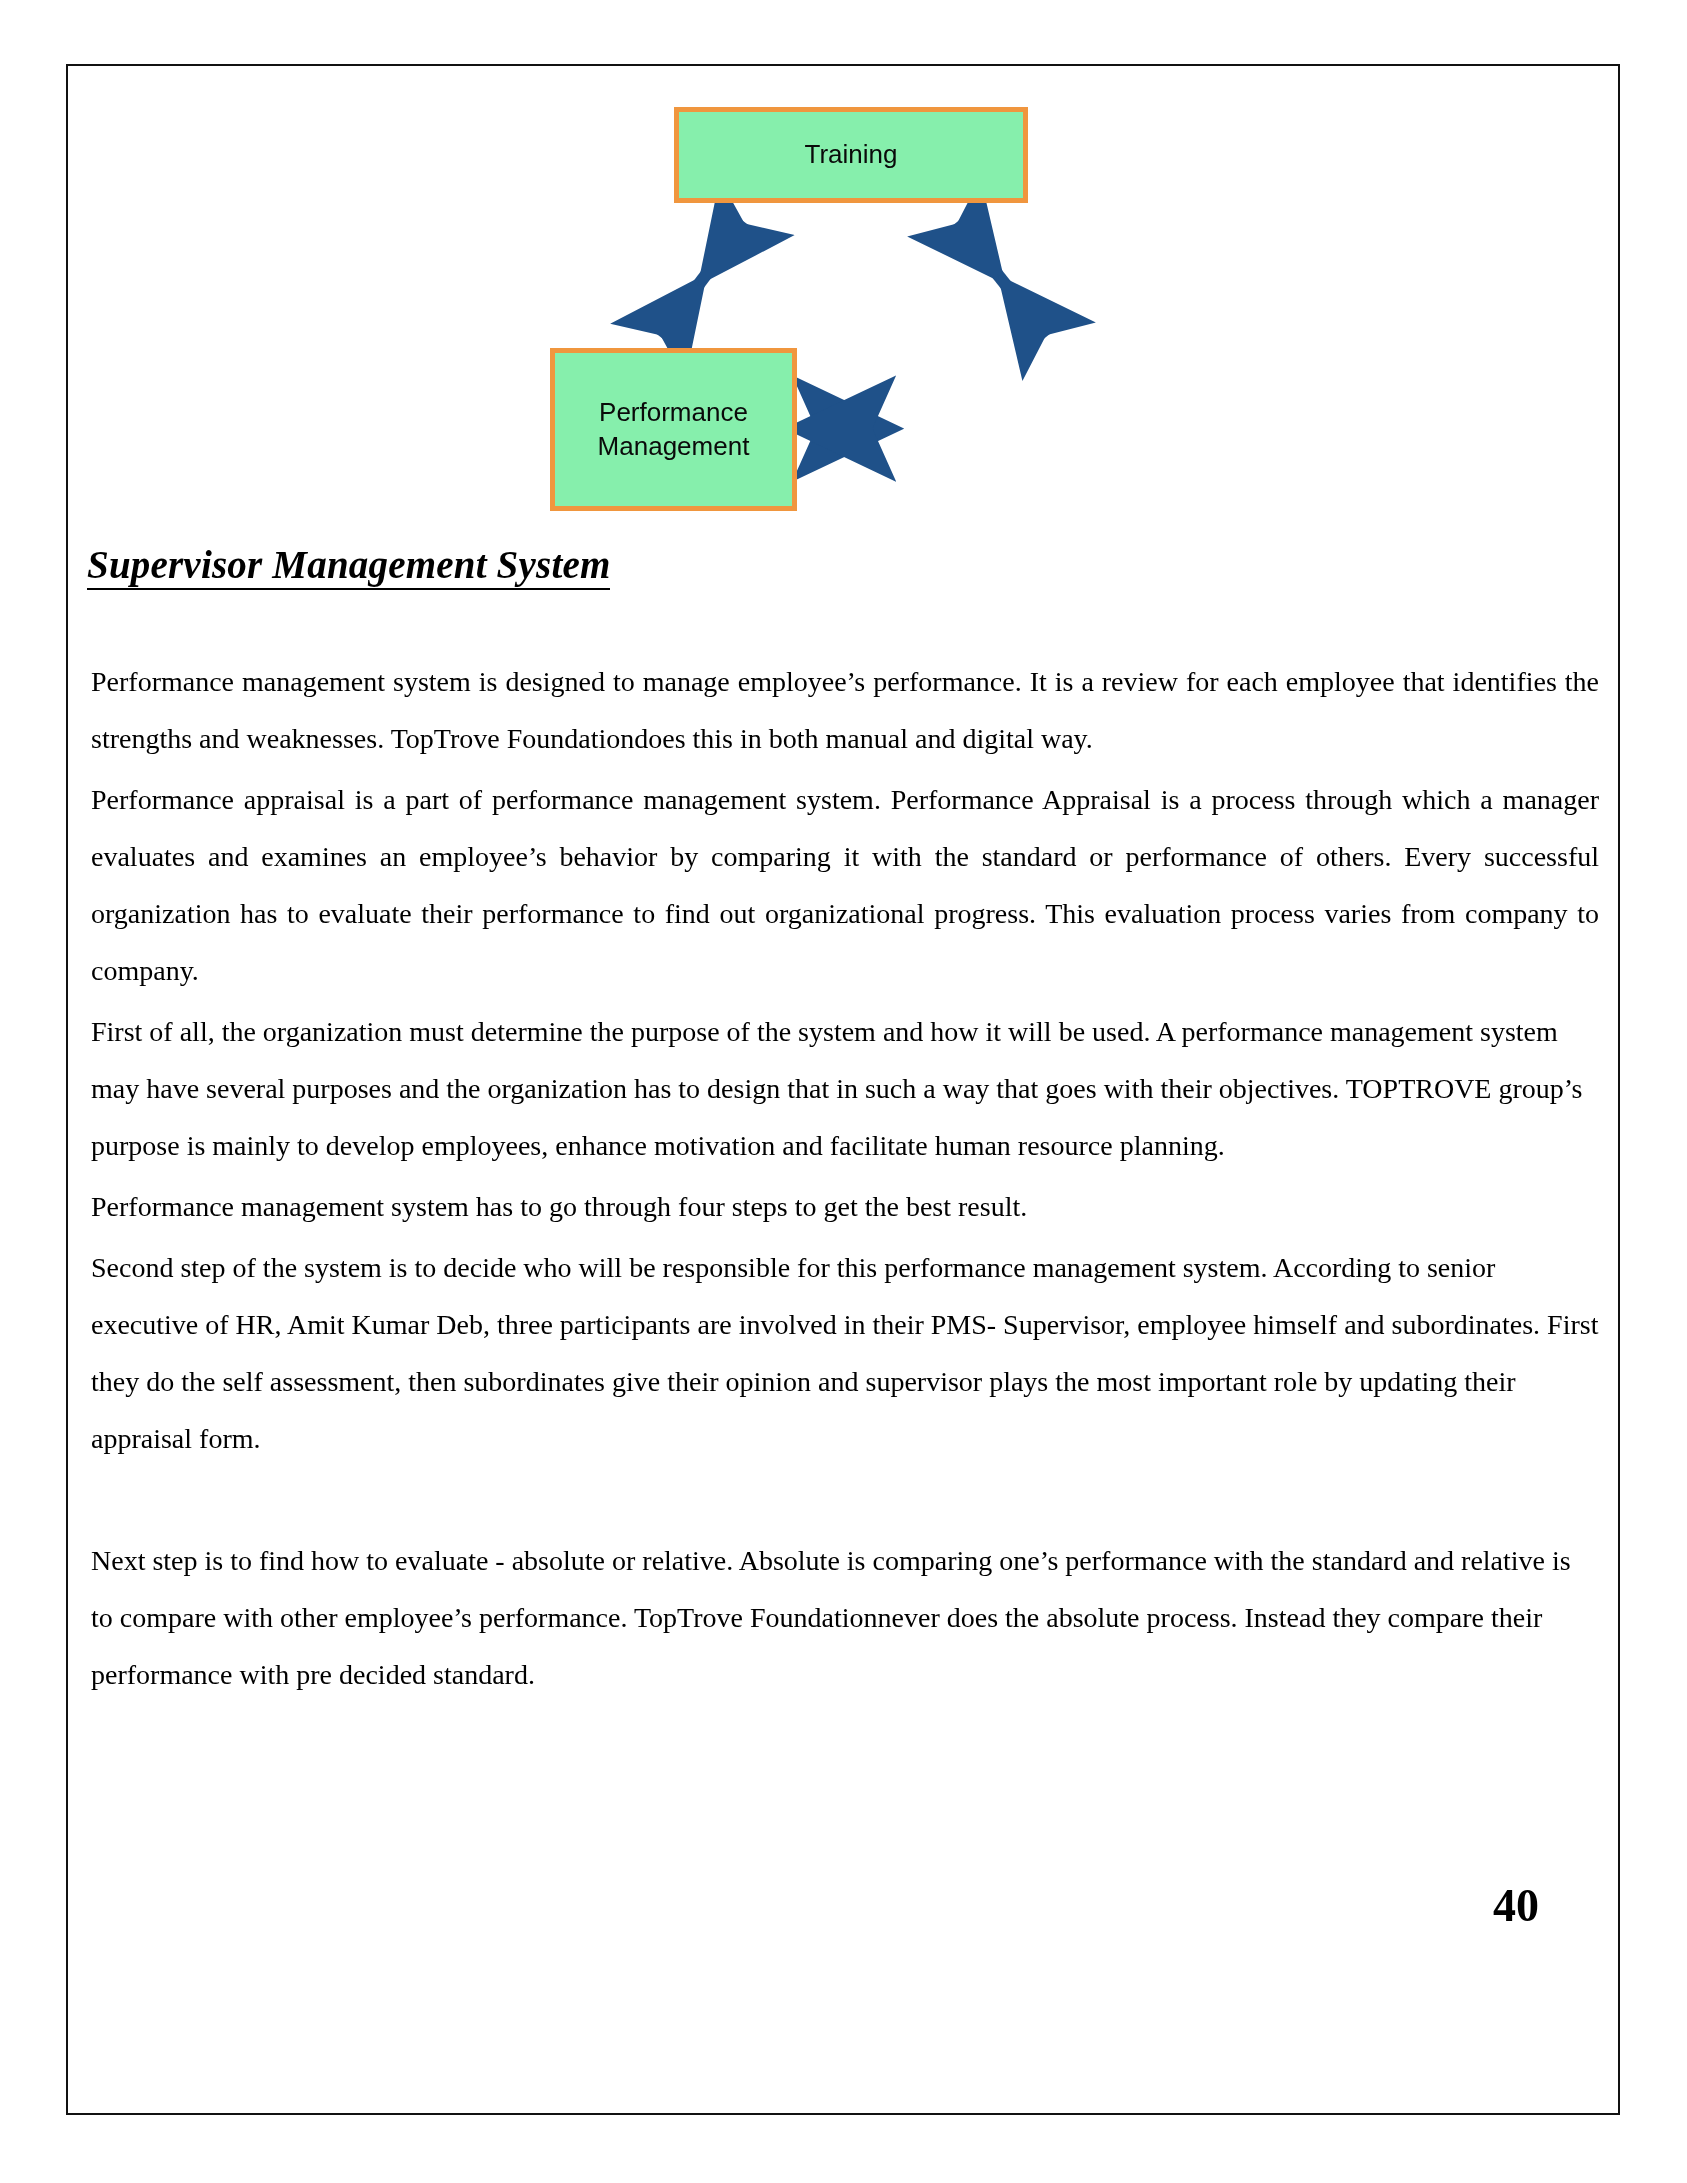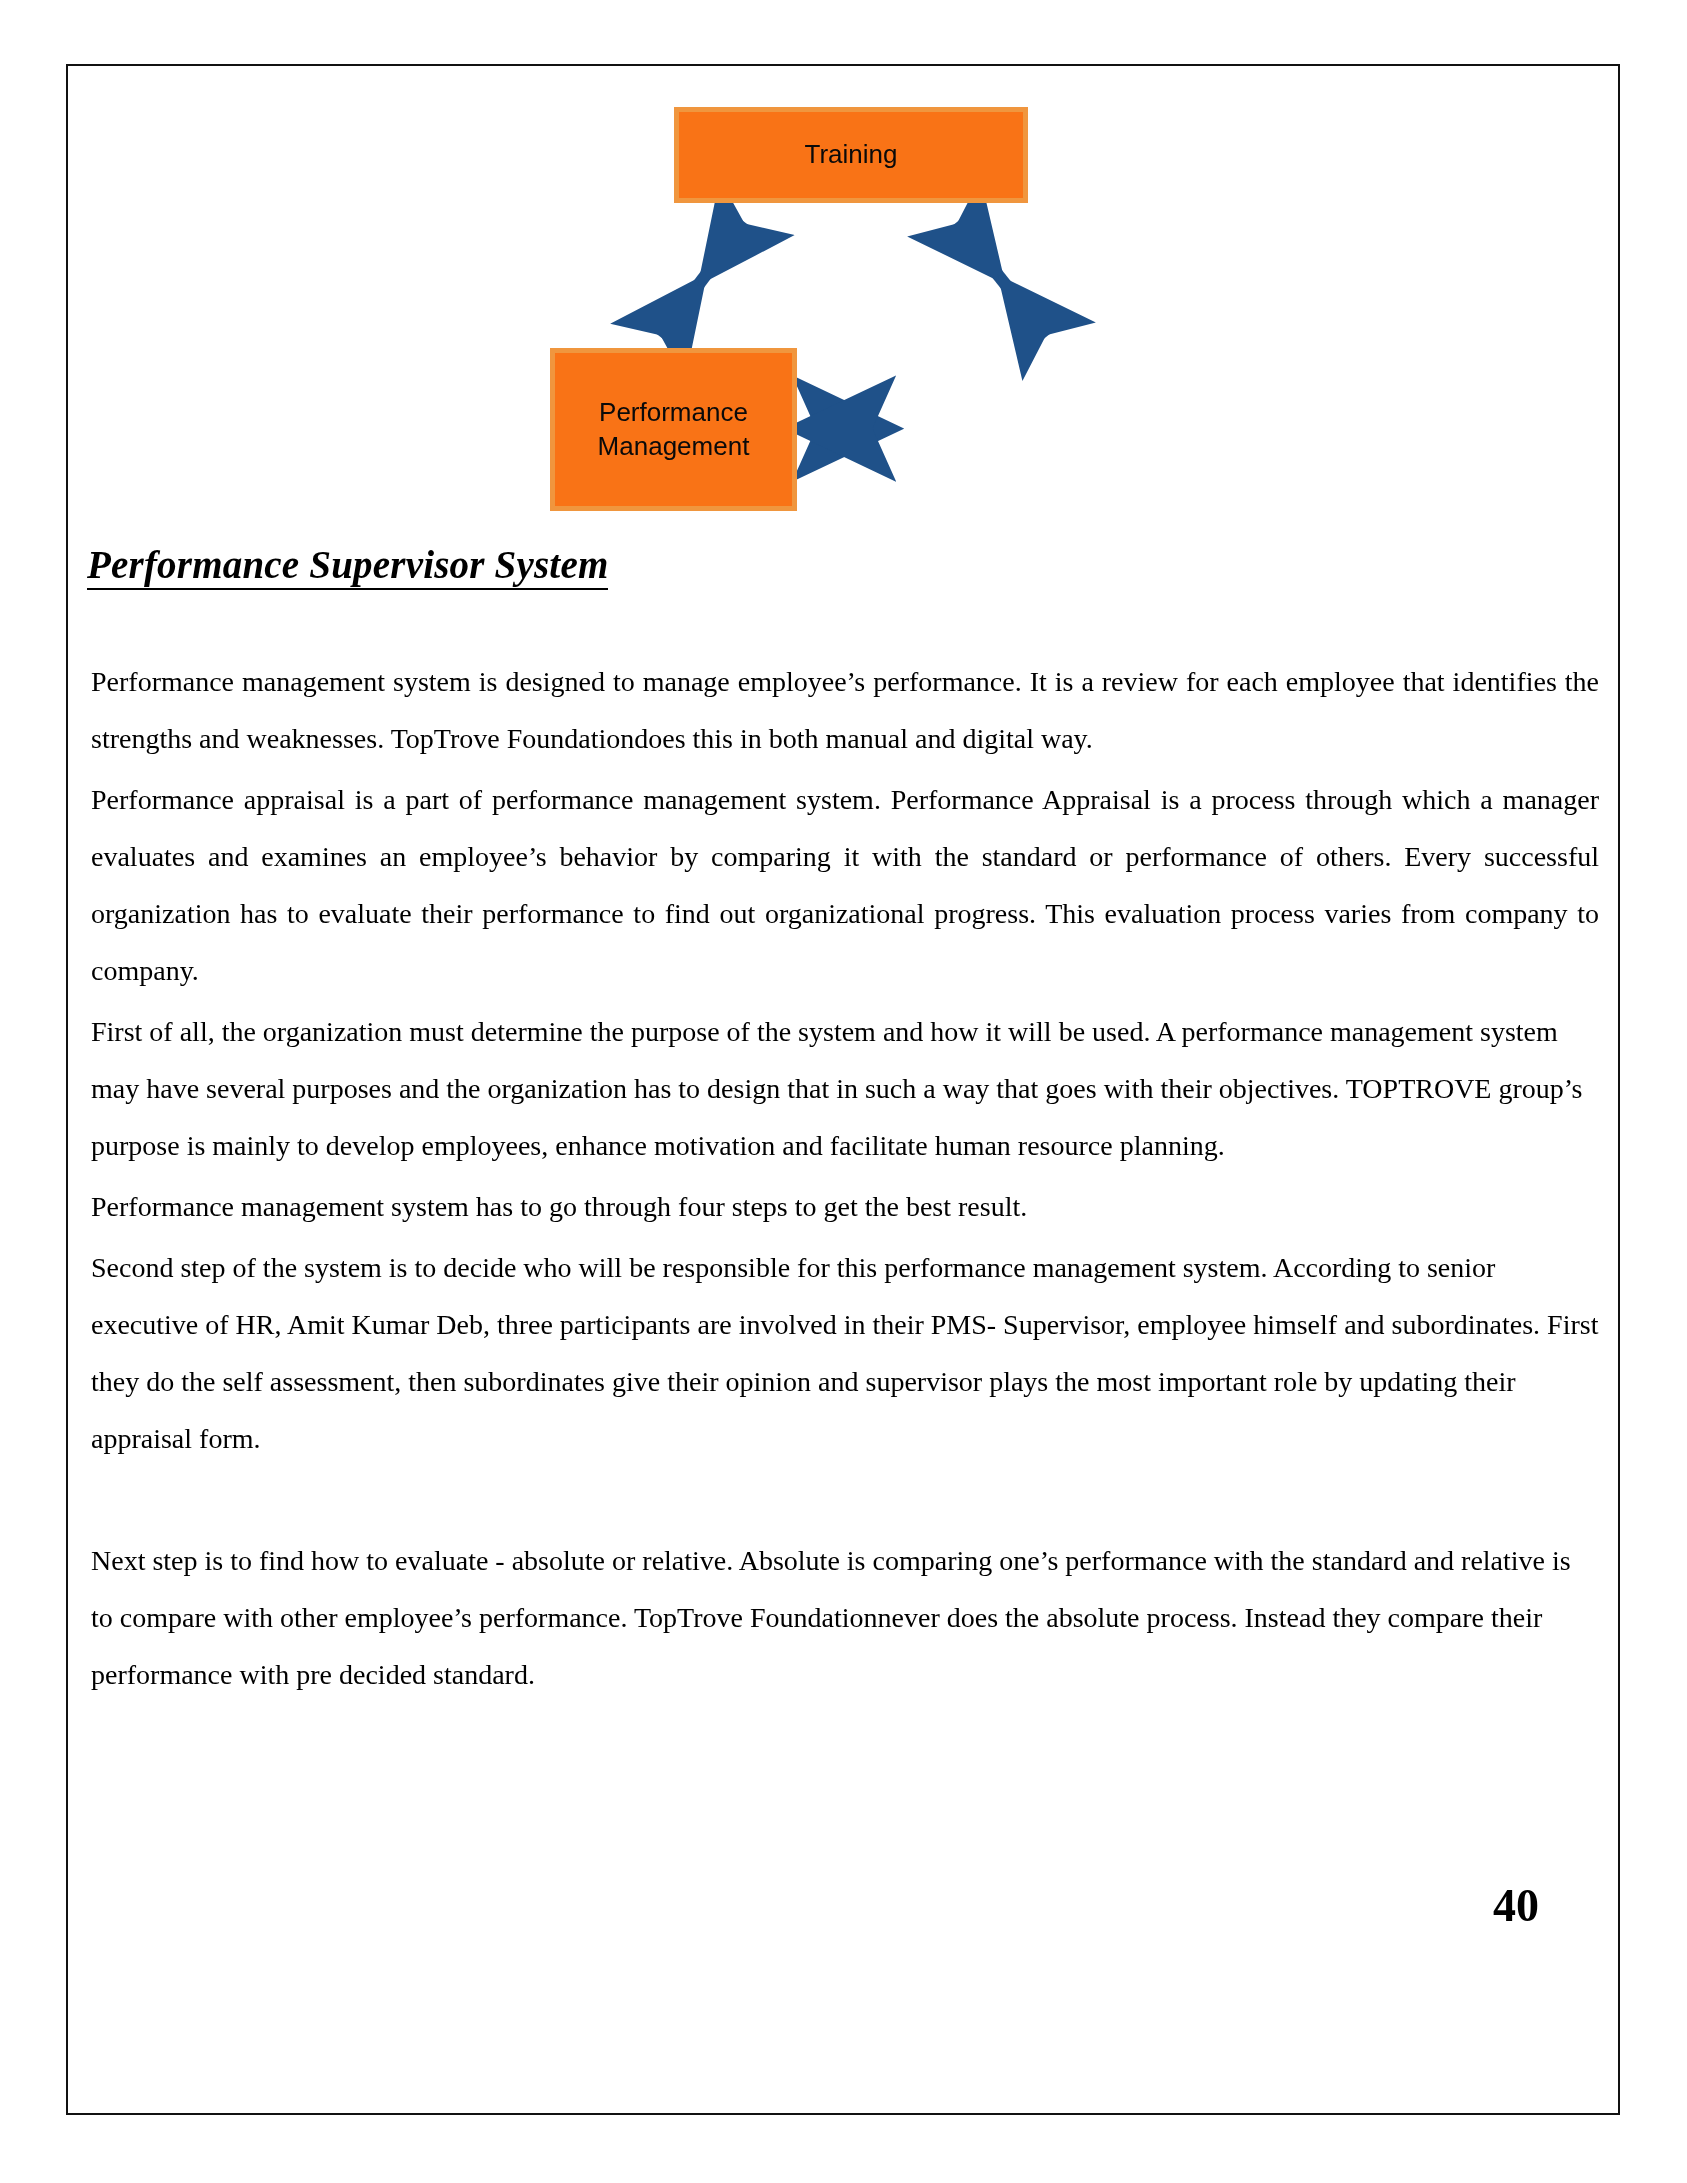--- a/index.html
+++ b/index.html
@@ -37,21 +37,21 @@
   }
   #diagram svg {
     position: absolute;
     left: 0;
     top: 0;
   }
   .flow-box {
     position: absolute;
     box-sizing: border-box;
     border: 5.8px solid #F0963E;
-    background: #f97316;
+    background: #86efac;
     display: flex;
     align-items: center;
     justify-content: center;
     text-align: center;
     font-family: "Liberation Sans", "DejaVu Sans", sans-serif;
     font-size: 26px;
     color: #0a0a0a;
     line-height: 1.28;
     font-weight: 400;
   }
@@ -160,21 +160,21 @@
     <div class="flow-box" id="box-performance-management">
       <span style="white-space:pre-line;">Performance
 Management</span>
     </div>
 
   </div>
 
   <div id="content">
 
     <span class="heading-wrap">
-      <h1 id="doc-heading">Performance Supervisor System</h1>
+      <h1 id="doc-heading">Supervisor Management System</h1>
     </span>
 
     <p class="para">Performance management system is designed to manage employee’s performance. It is a review for each employee that identifies the strengths and weaknesses. TopTrove Foundationdoes this in both manual and digital way.</p>
 
     <p class="para">Performance appraisal is a part of performance management system. Performance Appraisal is a process through which a manager evaluates and examines an employee’s behavior by comparing it with the standard or performance of others. Every successful organization has to evaluate their performance to find out organizational progress. This evaluation process varies from company to company.</p>
 
     <p class="para nojust">First of all, the organization must determine the purpose of the system and how it will be used. A performance management system may have several purposes and the organization has to design that in such a way that goes with their objectives. TOPTROVE group’s purpose is mainly to develop employees, enhance motivation and facilitate human resource planning.</p>
 
     <p class="para nojust">Performance management system has to go through four steps to get the best result.</p>
 

